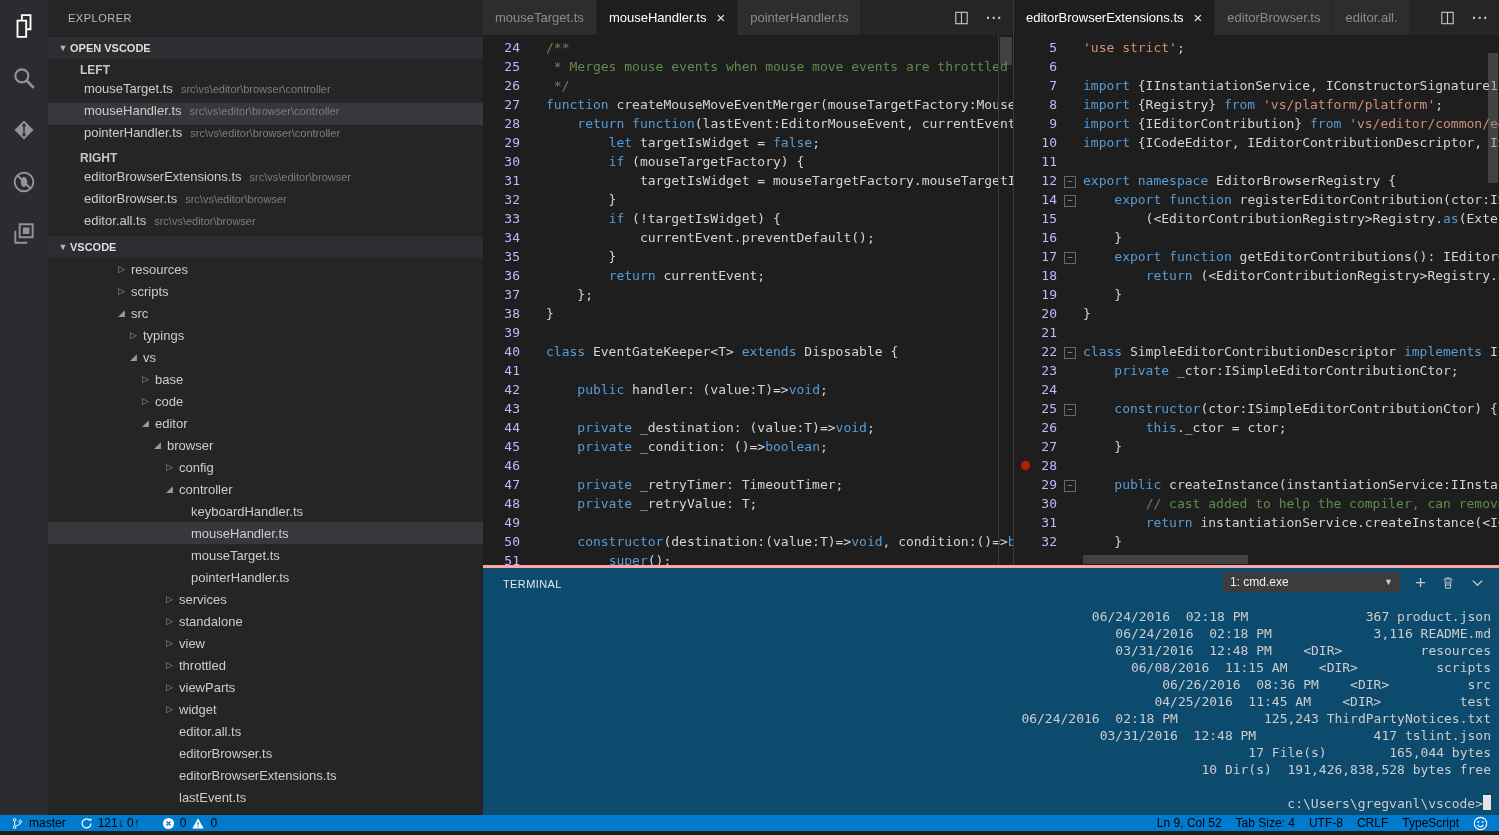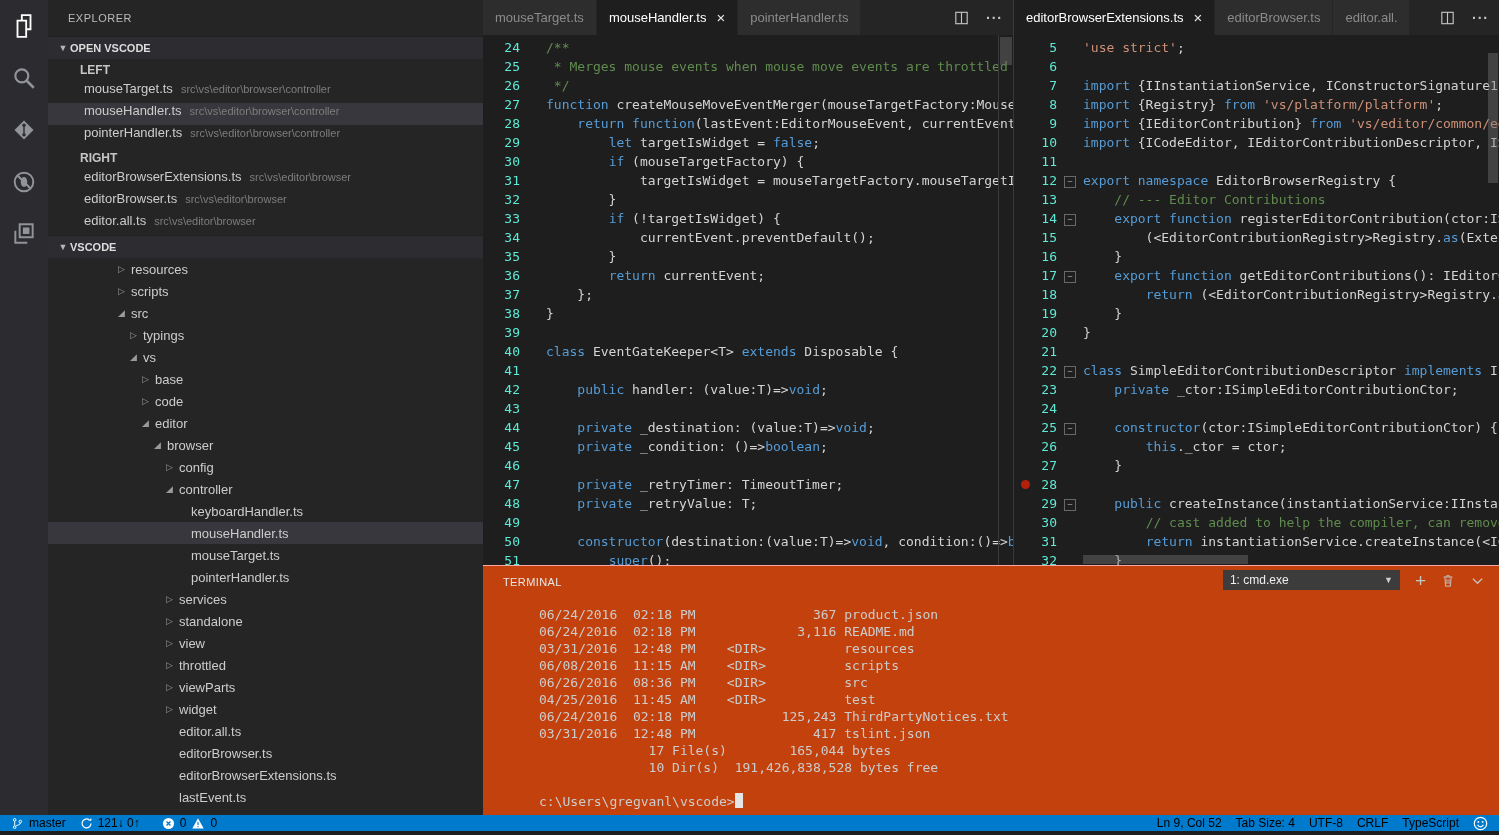--- a/index.html
+++ b/index.html
@@ -31,42 +31,42 @@
        border-right:1px solid #252526;white-space:nowrap;}
   .tab.active{background:#1e1e1e;color:#ffffff;}
   .tab .close{margin-left:10px;font-size:15px;line-height:15px;color:#e8e8e8;}
   .tab-label{display:inline-block;}
   .tab-label.trunc{max-width:52px;overflow:hidden;}
   .tab-actions{position:absolute;top:0;right:10px;height:35px;display:flex;align-items:center;gap:16px;}
   .ellipsis{color:#c5c5c5;font-size:14px;font-weight:bold;letter-spacing:1px;}
   .code{position:absolute;top:38px;left:0;right:0;bottom:0;overflow:hidden;
         font-family:"DejaVu Sans Mono","Liberation Mono",monospace;font-size:13px;}
   .line{display:flex;height:19px;line-height:19px;white-space:pre;position:relative;}
-  .ln{flex:none;text-align:right;color:#5eead4;}
+  .ln{flex:none;text-align:right;color:#c4b5fd;}
   #group-left .ln{width:37px;}
   #group-right .ln{width:43px;}
   .foldcol{flex:none;width:26px;text-align:center;}
   .fold-box{display:inline-block;width:10px;height:10px;border:1px solid #686868;color:#9a9a9a;
             font-size:9px;line-height:9px;text-align:center;vertical-align:1px;}
   .txt{flex:none;white-space:pre;color:#d4d4d4;}
   .tk{color:#569cd6;}
   .tc{color:#608b4e;}
   .ts{color:#ce9178;}
   .bp{position:absolute;left:7px;top:5px;width:9px;height:9px;border-radius:50%;background:#b5200d;}
   .vscroll{position:absolute;top:35px;bottom:0;right:0;}
   #group-left .vscroll{width:14px;border-left:1px solid #3a3a3e;}
   #group-right .vscroll{width:12px;}
   .vthumb{position:absolute;left:1px;right:1px;background:rgba(121,121,121,.4);}
   #group-left .vthumb{top:2px;height:28px;}
   #group-right .vthumb{top:18px;height:130px;}
   .hscroll{position:absolute;left:69px;right:12px;bottom:0;height:11px;}
   .hthumb{position:absolute;top:1px;left:0;width:165px;height:9px;background:rgba(121,121,121,.4);}
   
-  .panel{position:absolute;left:483px;top:565px;width:1016px;height:250px;background:#c2410c;
-         border-top:1px solid #fca5a5;}
+  .panel{position:absolute;left:483px;top:565px;width:1016px;height:250px;background:#0c4a6e;
+         border-top:3px solid #fca5a5;text-align:right;}
   .panel-header{height:32px;display:flex;align-items:center;padding-left:20px;}
   .panel-title{font-size:11px;color:#e7e7e7;letter-spacing:.4px;}
   .panel-actions{position:absolute;right:14px;top:4px;display:flex;align-items:center;gap:15px;}
   .term-select{width:163px;height:20px;background:#3c3c3c;color:#f0f0f0;font-size:12px;display:flex;
                align-items:center;justify-content:space-between;padding:0 7px;}
   .term-select .caret{font-size:9px;color:#cccccc;}
   .plus-icon{color:#c5c5c5;font-size:19px;line-height:19px;font-weight:normal;}
   .term-content{position:absolute;left:19px;right:8px;top:40px;bottom:0;overflow:hidden;
                 font-family:"DejaVu Sans Mono","Liberation Mono",monospace;font-size:13px;
                 line-height:17px;color:#cccccc;white-space:pre;margin-left:37px;}
@@ -340,21 +340,20 @@
     </div>
     <div class="code">
         <div class="line"><span class="ln">5</span><span class="foldcol"></span><span class="txt"><span class="ts">'use strict'</span><span>;</span></span></div>
         <div class="line"><span class="ln">6</span><span class="foldcol"></span><span class="txt"></span></div>
         <div class="line"><span class="ln">7</span><span class="foldcol"></span><span class="txt"><span class="tk">import</span><span> {IInstantiationService, IConstructorSignature1} </span></span></div>
         <div class="line"><span class="ln">8</span><span class="foldcol"></span><span class="txt"><span class="tk">import</span><span> {Registry} </span><span class="tk">from</span><span> </span><span class="ts">'vs/platform/platform'</span><span>;</span></span></div>
         <div class="line"><span class="ln">9</span><span class="foldcol"></span><span class="txt"><span class="tk">import</span><span> {IEditorContribution} </span><span class="tk">from</span><span> </span><span class="ts">'vs/editor/common/editorCommon'</span></span></div>
         <div class="line"><span class="ln">10</span><span class="foldcol"></span><span class="txt"><span class="tk">import</span><span> {ICodeEditor, IEditorContributionDescriptor, ISimpleEditorContributionCtor} </span></span></div>
         <div class="line"><span class="ln">11</span><span class="foldcol"></span><span class="txt"></span></div>
         <div class="line"><span class="ln">12</span><span class="foldcol"><span class="fold-box">−</span></span><span class="txt"><span class="tk">export</span><span> </span><span class="tk">namespace</span><span> EditorBrowserRegistry {</span></span></div>
-        <div class="line"><span class="ln">13</span><span class="foldcol"></span><span class="txt"><span>    </span><span class="tc">// --- Editor Contributions</span></span></div>
         <div class="line"><span class="ln">14</span><span class="foldcol"><span class="fold-box">−</span></span><span class="txt"><span>    </span><span class="tk">export</span><span> </span><span class="tk">function</span><span> registerEditorContribution(ctor:ISimpleEditorContributionCtor): </span></span></div>
         <div class="line"><span class="ln">15</span><span class="foldcol"></span><span class="txt"><span>        (&lt;EditorContributionRegistry&gt;Registry.</span><span class="tk">as</span><span>(Extensions.EditorContributions)).registerEditorContribution2(ctor);</span></span></div>
         <div class="line"><span class="ln">16</span><span class="foldcol"></span><span class="txt"><span>    }</span></span></div>
         <div class="line"><span class="ln">17</span><span class="foldcol"><span class="fold-box">−</span></span><span class="txt"><span>    </span><span class="tk">export</span><span> </span><span class="tk">function</span><span> getEditorContributions(): IEditorContributionDescriptor[] {</span></span></div>
         <div class="line"><span class="ln">18</span><span class="foldcol"></span><span class="txt"><span>        </span><span class="tk">return</span><span> (&lt;EditorContributionRegistry&gt;Registry.</span><span class="tk">as</span></span></div>
         <div class="line"><span class="ln">19</span><span class="foldcol"></span><span class="txt"><span>    }</span></span></div>
         <div class="line"><span class="ln">20</span><span class="foldcol"></span><span class="txt"><span>}</span></span></div>
         <div class="line"><span class="ln">21</span><span class="foldcol"></span><span class="txt"></span></div>
         <div class="line"><span class="ln">22</span><span class="foldcol"><span class="fold-box">−</span></span><span class="txt"><span class="tk">class</span><span> SimpleEditorContributionDescriptor </span><span class="tk">implements</span><span> IEditorContributionDescriptor {</span></span></div>
         <div class="line"><span class="ln">23</span><span class="foldcol"></span><span class="txt"><span>    </span><span class="tk">private</span><span> _ctor:ISimpleEditorContributionCtor;</span></span></div>

